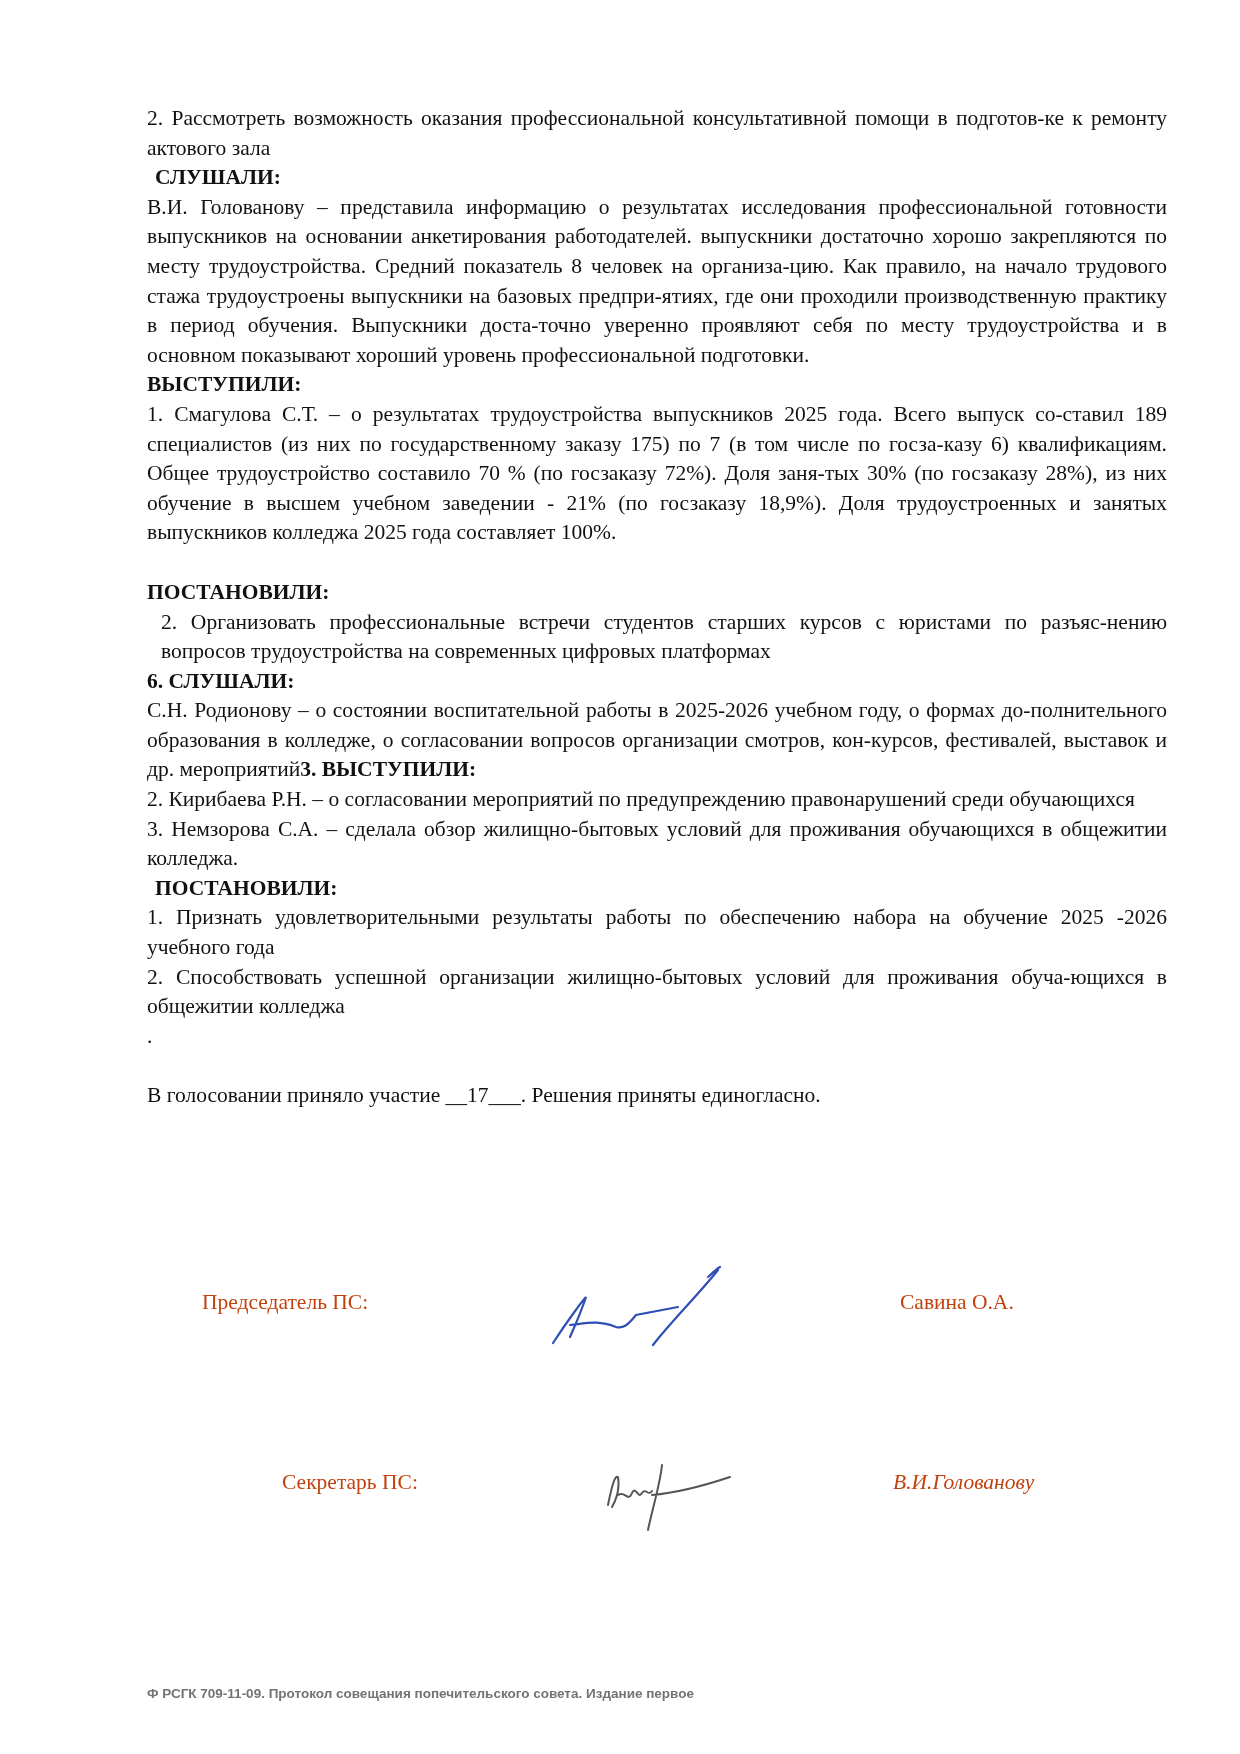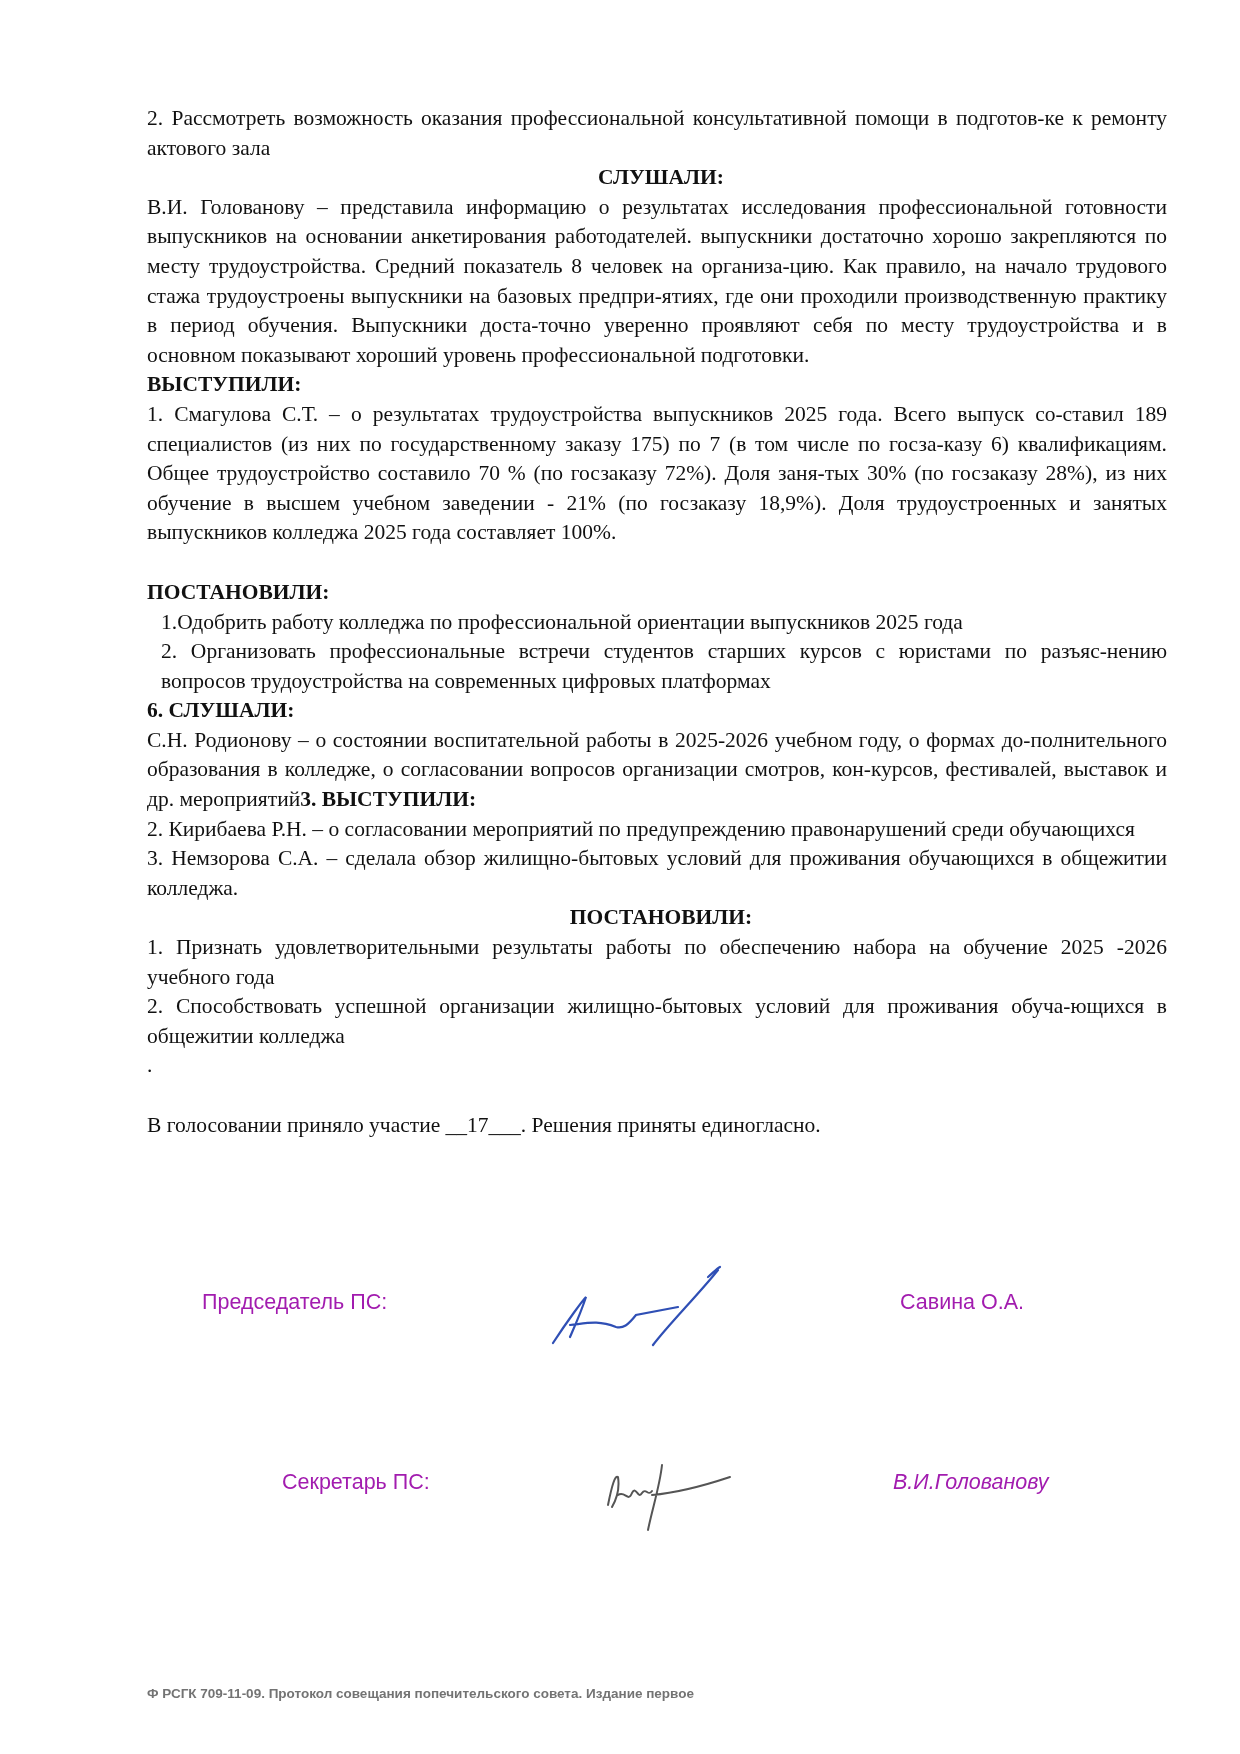--- a/index.html
+++ b/index.html
@@ -4,44 +4,43 @@
 <style>
   html, body { margin: 0; padding: 0; background: #ffffff; }
   body { width: 1240px; height: 1754px; position: relative; overflow: hidden; }
   .page {
     position: absolute; left: 147px; top: 88px; width: 1020px;
     font-family: "Liberation Serif", "DejaVu Serif", serif;
     font-size: 21.5px; line-height: 29.6px; color: #111; margin-top: 16px;
   }
   .just { text-align: justify; text-align-last: left; }
   .b { font-weight: bold; }
-  .ind1 { padding-left: 8px; text-align: center; }
+  .ind1 { padding-left: 8px; }
   .ind2 { padding-left: 14px; }
   .gap { height: 30px; }
-  .sig-row { position: absolute; font-family: Liberation Sans, sans-serif; font-size: 21.5px; color: #a21caf; }
+  .sig-row { position: absolute; font-family: Liberation Serif, serif; font-size: 21.5px; color: #c2410c; }
   .italic { font-style: italic; }
   .footer {
     position: absolute; left: 147px; top: 1686px;
     font-family: "Liberation Sans", "DejaVu Sans", sans-serif;
     font-size: 13.5px; color: #737373; font-weight: bold;
   }
   svg.sig { position: absolute; }
 </style>
 </head>
 <body>
 
 <div class="page">
   <div class="just">2. Рассмотреть возможность оказания профессиональной консультативной помощи в подготов-ке к ремонту актового зала</div>
   <div class="b ind1">СЛУШАЛИ:</div>
   <div class="just">В.И. Голованову – представила информацию о результатах исследования профессиональной готовности выпускников на основании анкетирования работодателей. выпускники достаточно хорошо закрепляются по месту трудоустройства. Средний показатель 8 человек на организа-цию. Как правило, на начало трудового стажа трудоустроены выпускники на базовых предпри-ятиях, где они проходили производственную практику в период обучения. Выпускники доста-точно уверенно проявляют себя по месту трудоустройства и в основном показывают хороший уровень профессиональной подготовки.</div>
   <div class="b">ВЫСТУПИЛИ:</div>
   <div class="just">1. Смагулова С.Т. – о результатах трудоустройства выпускников 2025 года. Всего выпуск со-ставил 189 специалистов  (из них  по государственному заказу  175)  по 7 (в том числе по госза-казу 6)  квалификациям. Общее трудоустройство составило 70 % (по госзаказу 72%). Доля заня-тых  30% (по госзаказу 28%), из них обучение в высшем учебном заведении - 21% (по госзаказу 18,9%). Доля трудоустроенных и занятых выпускников  колледжа 2025 года  составляет 100%.</div>
   <div class="gap"></div>
   <div class="b">ПОСТАНОВИЛИ:</div>
-  <div class="ind2">1.Одобрить работу колледжа по профессиональной ориентации выпускников 2025 года</div>
   <div class="ind2 just">2. Организовать профессиональные встречи студентов старших курсов с юристами по разъяс-нению вопросов трудоустройства на современных цифровых платформах</div>
   <div class="b">6. СЛУШАЛИ:</div>
   <div class="just"><span>С.Н. Родионову – о состоянии воспитательной работы в 2025-2026 учебном году, о формах до-полнительного образования в колледже, о согласовании вопросов организации смотров, кон-курсов, фестивалей, выставок и др. мероприятий</span><span class="b">3. ВЫСТУПИЛИ:</span></div>
   <div class="just">2. Кирибаева Р.Н. – о согласовании мероприятий по предупреждению правонарушений среди обучающихся</div>
   <div class="just">3. Немзорова С.А. – сделала обзор жилищно-бытовых условий для проживания обучающихся в общежитии колледжа.</div>
   <div class="b ind1">ПОСТАНОВИЛИ:</div>
   <div class="just">1. Признать удовлетворительными результаты работы по обеспечению набора на обучение 2025 -2026 учебного года</div>
   <div class="just">2. Способствовать успешной организации жилищно-бытовых условий для проживания обуча-ющихся в общежитии колледжа</div>
   <div>.</div>
   <div class="gap"></div>

